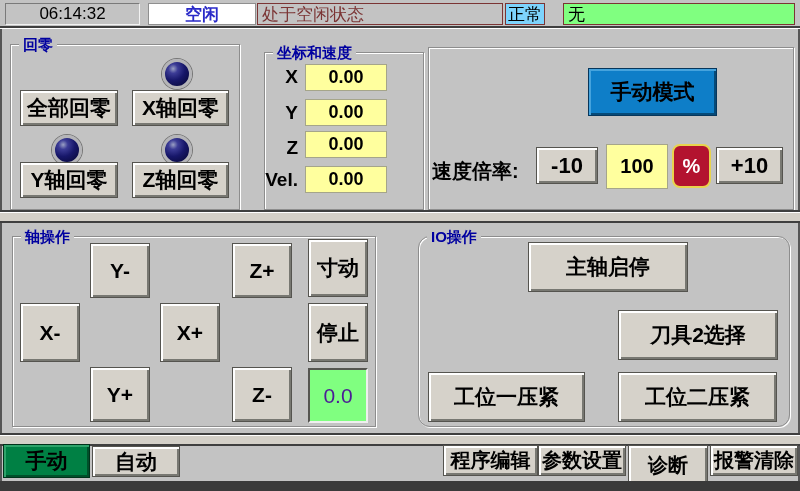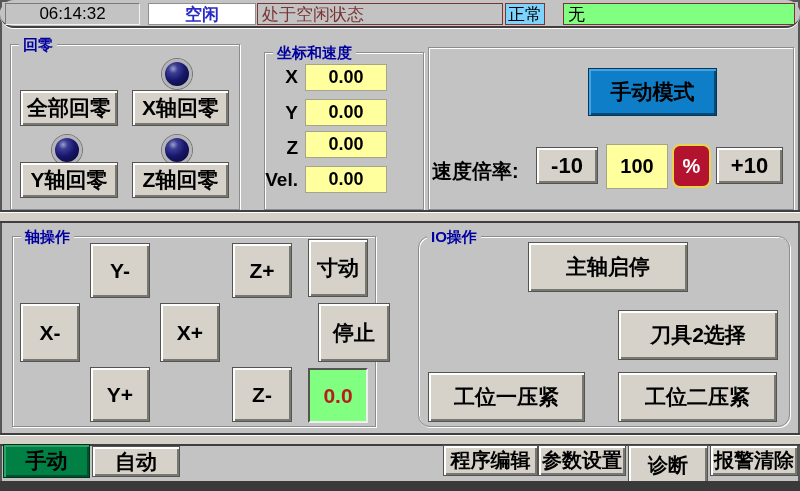--- a/index.html
+++ b/index.html
@@ -4,21 +4,21 @@
 <style>
   html,body{margin:0;padding:0;background:#888;}
   #screen{
     position:relative;width:800px;height:491px;overflow:hidden;
     background:#c3c3c3;
     font-family:"Liberation Sans","DejaVu Sans",sans-serif;
     box-shadow:inset 0 0 0 2px #565656;
   }
   
   .hdr{position:absolute;left:0;top:0;width:800px;height:28px;background:#c3c3c3;
-       border-bottom:2px solid #3f3f3f;box-sizing:border-box;box-shadow:0 1px 0 #ffffff;border-radius:14px;}
+       border-bottom:2px solid #3f3f3f;box-sizing:border-box;box-shadow:0 1px 0 #ffffff;}
   .hbox{position:absolute;top:3px;height:22px;display:flex;align-items:center;
         justify-content:center;box-sizing:border-box;font-size:17px;}
   #time{left:5px;width:135px;border:1px solid;border-color:#7a7a7a #f2f2f2 #f2f2f2 #7a7a7a;color:#000;}
   #state{left:148px;width:108px;background:#ffffff;border:1px solid #8f8f8f;
          color:#2a2ac8;font-weight:bold;}
   #statusmsg{left:257px;width:246px;border:1px solid #7b3434;color:#7b3434;
              justify-content:flex-start;padding-left:4px;}
   #alarmstate{left:505px;width:40px;background:#7dd3fc;border:1px solid #7b3434;color:#000;}
   #alarmmsg{left:563px;width:232px;background:#80ff80;border:1px solid #7b3434;color:#000;
             justify-content:flex-start;padding-left:4px;}
@@ -36,21 +36,21 @@
             box-shadow:inset 2px 2px 0 #45a3dd,inset -2px -2px 0 #064a78;}
   .btn-green{background:#008044;border:1px solid #00331a;
              box-shadow:inset 2px 2px 0 #2ea36a,inset -2px -2px 0 #00502a;}
   
   .val-yellow{position:absolute;background:#ffff9e;border:1px solid #a5a58a;
               display:flex;align-items:center;justify-content:center;
               font-weight:bold;color:#000;box-sizing:border-box;}
   .val-green{position:absolute;background:#80ff80;border:2px solid;
              border-color:#555550 #efefef #efefef #555550;
              display:flex;align-items:center;justify-content:center;
-             font-weight:bold;color:#b91c1c;box-sizing:border-box;}
+             font-weight:normal;color:#4c1d95;box-sizing:border-box;}
   .unit-red{position:absolute;background:#b3132f;border:2px solid #e8d44d;border-radius:8px;
             display:flex;align-items:center;justify-content:center;
             font-weight:bold;color:#ffffff;box-sizing:border-box;}
   .lab{position:absolute;color:#000;font-weight:bold;}
   
   .led{position:absolute;width:30px;height:30px;border-radius:50%;box-sizing:border-box;
        border:3px solid #b5b5b8;box-shadow:0 0 0 1px #777;
        background:radial-gradient(circle at 34% 28%,#9aa0c4 0%,#3c3c96 20%,#17176a 50%,#05052e 100%);}
   
   .divider{position:absolute;left:0;width:800px;height:8px;background:#d4d0c8;
@@ -105,21 +105,21 @@
   <div class="divider" style="top:212px;"></div>
 
   <div class="group" style="left:12px;top:236px;width:364px;height:191px;">
     <span class="gtitle">轴操作</span>
   </div>
   <div class="btn" style="left:90px;top:243px;width:60px;height:55px;font-size:21px;">Y-</div>
   <div class="btn" style="left:232px;top:243px;width:60px;height:55px;font-size:21px;">Z+</div>
   <div class="btn" style="left:308px;top:239px;width:60px;height:58px;font-size:21px;">寸动</div>
   <div class="btn" style="left:20px;top:303px;width:60px;height:59px;font-size:21px;">X-</div>
   <div class="btn" style="left:160px;top:303px;width:60px;height:59px;font-size:21px;">X+</div>
-  <div class="btn" style="left:318px;top:303px;width:72px;height:59px;font-size:21px;">停止</div>
+  <div class="btn" style="left:308px;top:303px;width:60px;height:59px;font-size:21px;">停止</div>
   <div class="btn" style="left:90px;top:367px;width:60px;height:55px;font-size:21px;">Y+</div>
   <div class="btn" style="left:232px;top:367px;width:60px;height:55px;font-size:21px;">Z-</div>
   <div class="val-green" style="left:308px;top:368px;width:60px;height:55px;font-size:21px;">0.0</div>
 
   <div class="group" style="left:418px;top:236px;width:372px;height:191px;border-radius:12px;">
     <span class="gtitle">IO操作</span>
   </div>
   <div class="btn" style="left:528px;top:242px;width:160px;height:50px;font-size:21px;">主轴启停</div>
   <div class="btn" style="left:618px;top:310px;width:160px;height:50px;font-size:21px;">刀具2选择</div>
   <div class="btn" style="left:428px;top:372px;width:157px;height:50px;font-size:21px;">工位一压紧</div>

